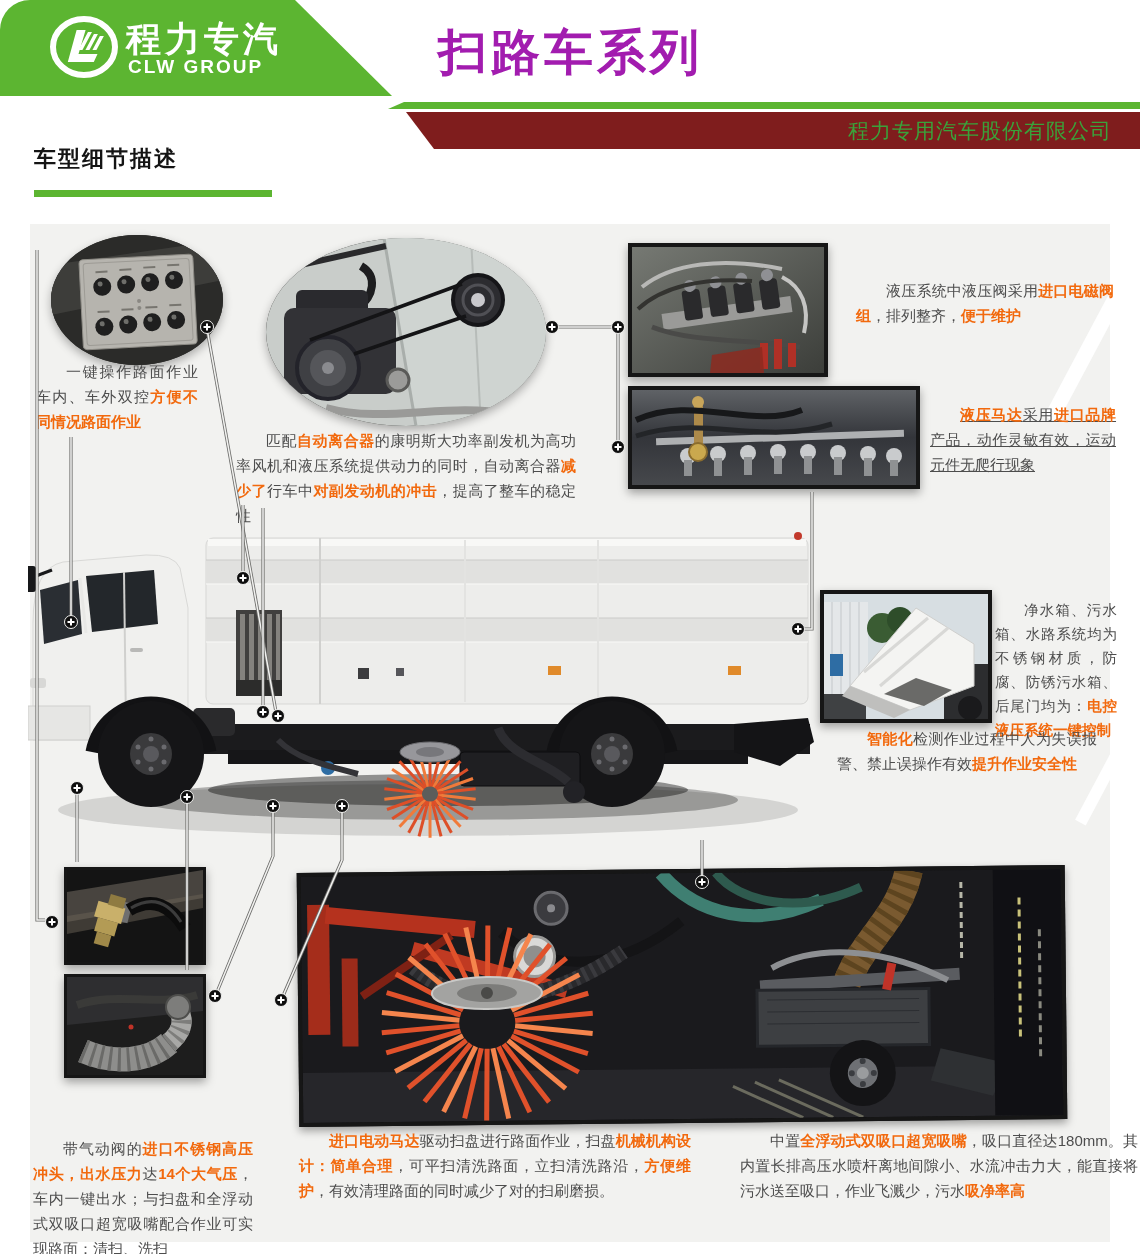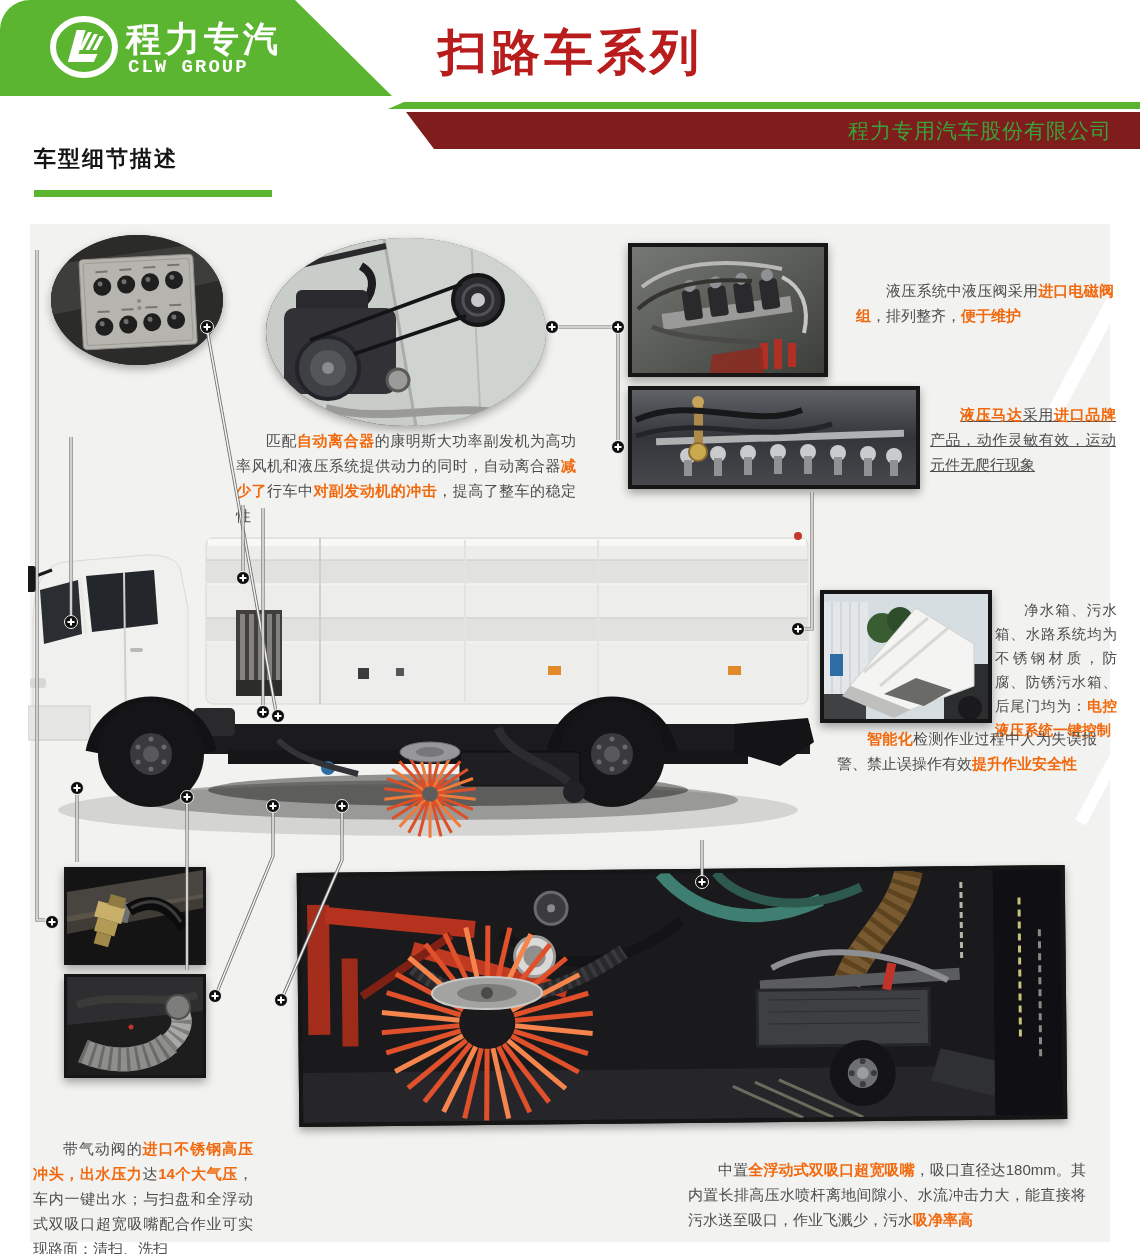--- a/index.html
+++ b/index.html
@@ -2,23 +2,23 @@
 <html><head>
 <meta charset="utf-8">
 <style>
   html,body{margin:0;padding:0;background:#fff;}
   #page{position:relative;width:1140px;height:1254px;background:#ffffff;overflow:hidden;
         font-family:"Liberation Sans","DejaVu Sans",sans-serif;border-radius:30px;}
   
   .hdr-band{position:absolute;left:0;top:0;width:392px;height:96px;background:#5cb531;
             clip-path:polygon(0 0,295px 0,100% 100%,0 100%);}
   .brand-cn{position:absolute;left:126px;top:16px;font-size:35px;font-weight:bold;color:#fff;letter-spacing:4px;}
-  .brand-en{position:absolute;left:128px;top:56px;font-size:19px;font-weight:bold;color:#fff;letter-spacing:2px;font-family:Liberation Mono, monospace;}
+  .brand-en{position:absolute;left:128px;top:56px;font-size:19px;font-weight:bold;color:#fff;letter-spacing:2px;}
   .logo{position:absolute;left:48px;top:14px;}
-  .page-title{position:absolute;left:438px;top:20px;font-size:49px;font-weight:bold;color:#b91c1c;letter-spacing:4px;}
+  .page-title{position:absolute;left:438px;top:20px;font-size:49px;font-weight:bold;color:#a21caf;letter-spacing:4px;}
   .title-rule{position:absolute;left:388px;top:102px;width:752px;height:7px;background:#5cb531;
               clip-path:polygon(16px 0,100% 0,100% 100%,0 100%);}
   .company-band{position:absolute;left:406px;top:112px;width:734px;height:37px;background:#7f1d1d;
               clip-path:polygon(0 0,100% 0,100% 100%,28px 100%);}
   .company-name{position:absolute;right:28px;top:5px;font-size:21px;color:#3aa23a;letter-spacing:1px;}
   .section-title{position:absolute;left:34px;top:144px;font-size:22px;font-weight:bold;color:#141414;letter-spacing:2px;}
   .section-rule{position:absolute;left:34px;top:190px;width:238px;height:7px;background:#5cb531;}
   
   .panel{position:absolute;left:30px;top:224px;width:1080px;height:1018px;background:#f2f2f0;}
   .slash{position:absolute;background:#fff;}
@@ -463,27 +463,29 @@
         </g>
       <polygon points="638,178 706,194 690,226 628,210" fill="#2e3033"></polygon>
 
       <rect x="692" y="0" width="68" height="246" fill="#101014"></rect>
       <path d="M718,28 V168" stroke="#c9c27a" stroke-width="3" stroke-dasharray="7 5"></path>
       <path d="M660,12 V92" stroke="#b7b7a8" stroke-width="3" stroke-dasharray="6 4"></path>
       <path d="M738,60 V190" stroke="#8a8a80" stroke-width="3" stroke-dasharray="7 5"></path>
     </svg>
   </div>
 
+  <div class="ann" style="left:36px;top:360px;width:162px;"><span>一键操作路面作业车内、车外双控</span><span class="hl">方便不同情况路面作业</span></div>
   <div class="ann" style="left:236px;top:429px;width:340px;"><span>匹配</span><span class="hl">自动离合器</span><span>的康明斯大功率副发机为高功率风机和液压系统提供动力的同时，自动离合器</span><span class="hl">减少了</span><span>行车中</span><span class="hl">对副发动机的冲击</span><span>，提高了整车的稳定性</span></div>
   <div class="ann" style="left:856px;top:279px;width:258px;"><span>液压系统中液压阀采用</span><span class="hl">进口电磁阀组</span><span>，排列整齐，</span><span class="hl">便于维护</span></div>
   <div class="ann" style="left:930px;top:403px;width:186px;text-decoration:underline;"><span class="hl">液压马达</span><span>采用</span><span class="hl">进口品牌</span><span>产品，动作灵敏有效，运动元件无爬行现象</span></div>
   <div class="ann" style="left:995px;top:598px;width:122px;font-size:14.5px;"><span>净水箱、污水箱、水路系统均为不锈钢材质，防腐、防锈污水箱、后尾门均为：</span><span class="hl">电控液压系统一键控制</span></div>
   <div class="ann" style="left:837px;top:727px;width:260px;"><span class="hl">智能化</span><span>检测作业过程中人为失误报警、禁止误操作有效</span><span class="hl">提升作业安全性</span></div>
   <div class="ann" style="left:33px;top:1129px;width:220px;margin-top:8px;"><span>带气动阀的</span><span class="hl">进口不锈钢高压冲头，出水压力</span><span>达</span><span class="hl">14个大气压</span><span>，车内一键出水；与扫盘和全浮动式双吸口超宽吸嘴配合作业可实现路面：清扫、洗扫</span></div>
-  <div class="ann" style="left:688px;top:1129px;width:398px;margin-top:29px;"><span>中置</span><span class="hl">全浮动式双吸口超宽吸嘴</span><span>，吸口直径达180mm。其内置长排高压水喷杆离地间隙小、水流冲击力大，能直接将污水送至吸口，作业飞溅少，污水</span><span class="hl">吸净率高</span></div>
+  <div class="ann" style="left:299px;top:1129px;width:392px;"><span class="hl">进口电动马达</span><span>驱动扫盘进行路面作业，扫盘</span><span class="hl">机械机构设计：简单合理</span><span>，可平扫清洗路面，立扫清洗路沿，</span><span class="hl">方便维护</span><span>，有效清理路面的同时减少了对的扫刷磨损。</span></div>
+  <div class="ann" style="left:740px;top:1129px;width:398px;"><span>中置</span><span class="hl">全浮动式双吸口超宽吸嘴</span><span>，吸口直径达180mm。其内置长排高压水喷杆离地间隙小、水流冲击力大，能直接将污水送至吸口，作业飞溅少，污水</span><span class="hl">吸净率高</span></div>
 
   <svg id="callouts">
       <path d="M37,250 V920 H45" stroke="#6e6e6c" stroke-width="3.2" fill="none"></path>
       <path d="M37,250 V920 H45" stroke="#f2f2f0" stroke-width="1.5" fill="none"></path>
       <path d="M71,437 V615" stroke="#6e6e6c" stroke-width="3.2" fill="none"></path>
       <path d="M71,437 V615" stroke="#f2f2f0" stroke-width="1.5" fill="none"></path>
       <path d="M207,329 L276,712" stroke="#6e6e6c" stroke-width="3.2" fill="none"></path>
       <path d="M207,329 L276,712" stroke="#f2f2f0" stroke-width="1.5" fill="none"></path>
       <path d="M558,327 H612" stroke="#6e6e6c" stroke-width="3.2" fill="none"></path>
       <path d="M558,327 H612" stroke="#f2f2f0" stroke-width="1.5" fill="none"></path>

